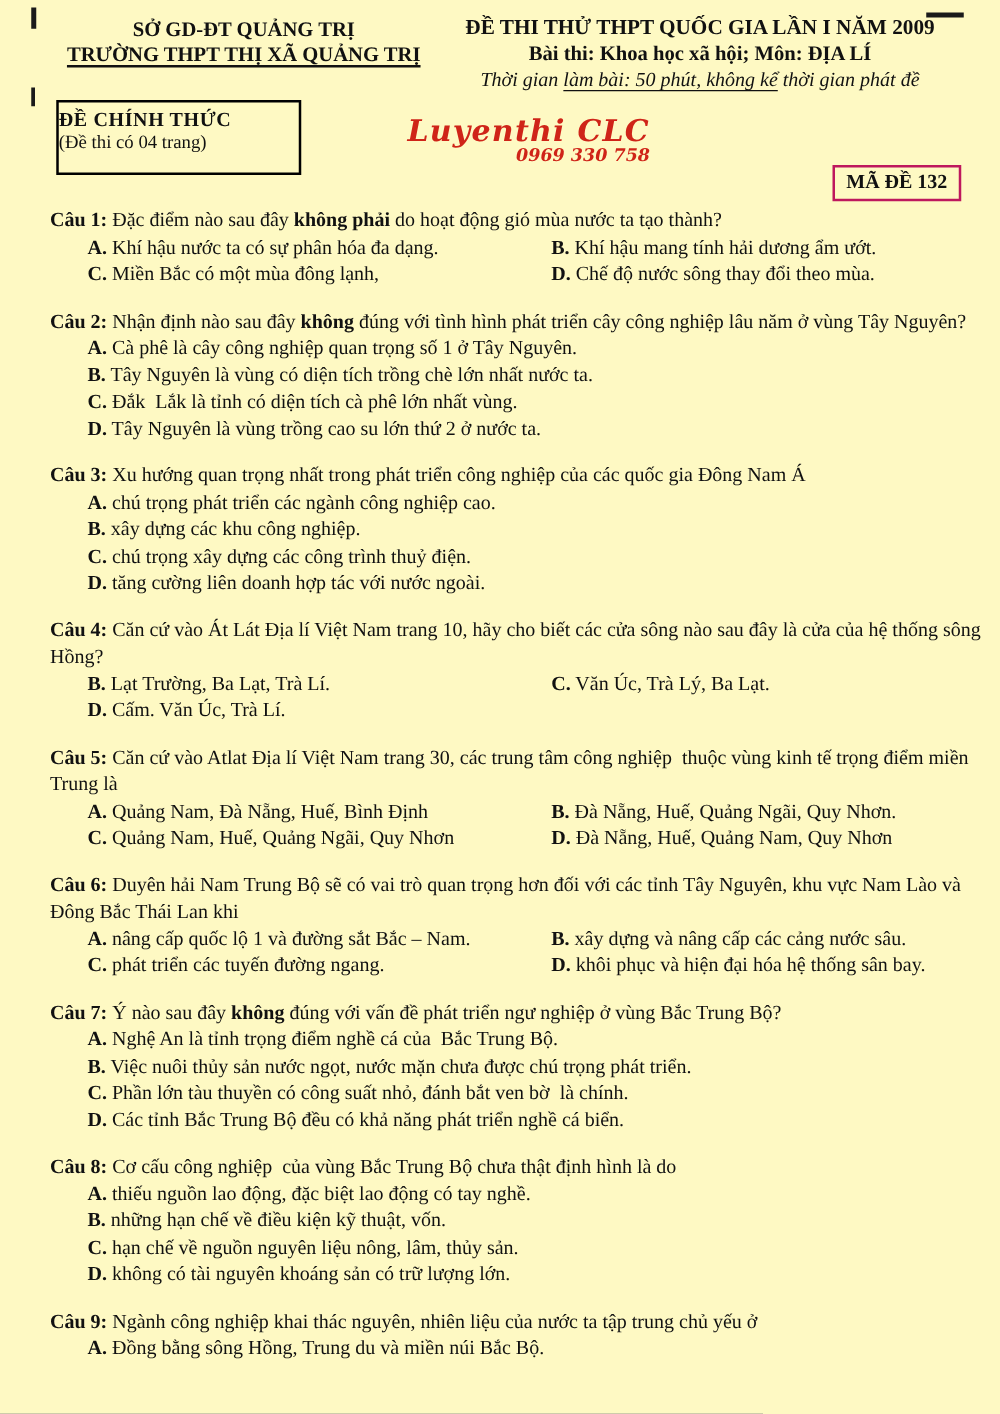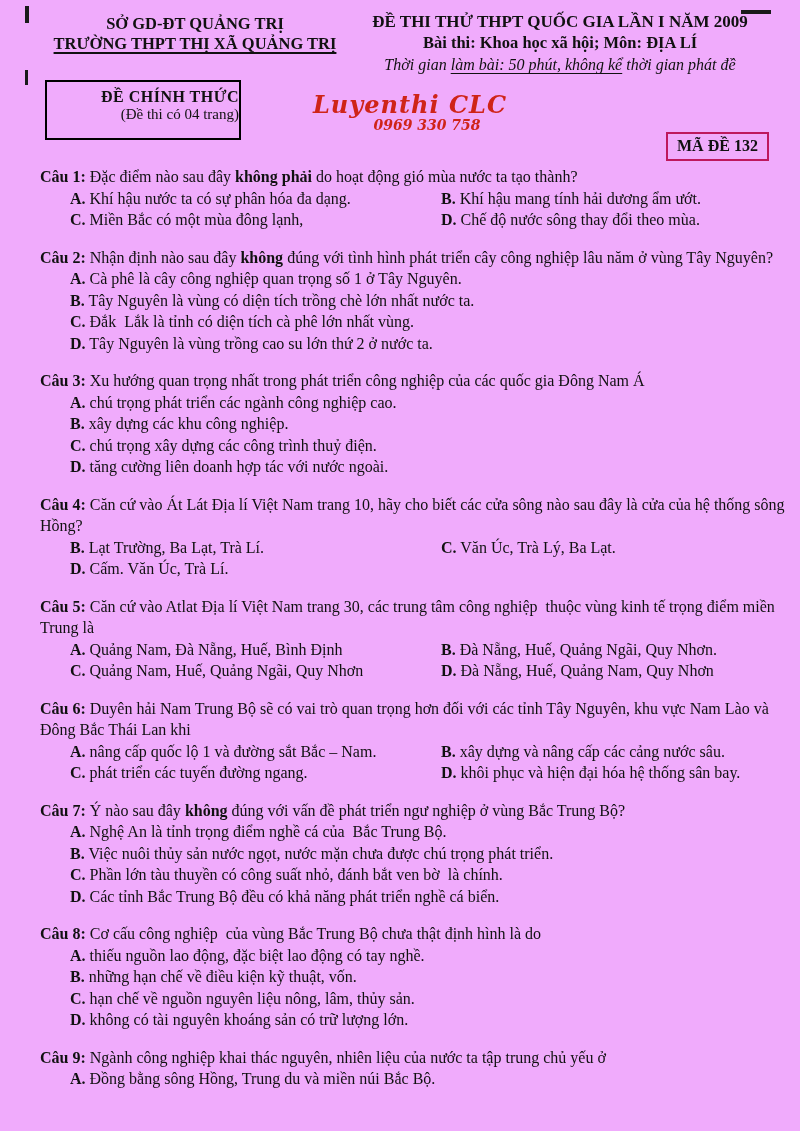--- a/index.html
+++ b/index.html
@@ -1,37 +1,37 @@
 <!DOCTYPE html>
 <html><head>
 <meta charset="utf-8">
 <style>
   html,body{margin:0;padding:0;background:#888;}
   .page{
-    position:relative;width:800px;height:1131px;background:#f0abfc;
+    position:relative;width:800px;height:1131px;background:#fef9c3;
     font-family:"Liberation Serif","DejaVu Serif",serif;
     color:#111;overflow:hidden;margin:0 auto;
   }
   
   .header{position:absolute;top:10px;left:0;width:100%;height:150px;}
   .hdr-left{position:absolute;left:0;top:4px;width:390px;text-align:center;}
   .hdr-left .l1{font-weight:bold;font-size:16.5px;}
   .hdr-left .l2{font-weight:bold;font-size:16.5px;text-decoration:underline;text-decoration-thickness:2px;text-underline-offset:3px;}
   .hdr-right{position:absolute;left:340px;top:2px;width:440px;text-align:center;}
   .hdr-right .t1{font-weight:bold;font-size:17px;}
   .hdr-right .t2{font-weight:bold;font-size:16.5px;margin-top:1px;}
   .hdr-right .t3{font-style:italic;font-size:16px;margin-top:3px;}
   .hdr-right .t3 u{text-underline-offset:3px;}
   .official-box{
     position:absolute;left:45px;top:70px;width:192px;height:50px;
-    border:2px solid #000;text-align:right;padding-top:6px;
+    border:2px solid #000;text-align:left;padding-top:6px;
   }
   .official-box .b1{font-weight:bold;font-size:16px;letter-spacing:.5px;}
   .official-box .b2{font-size:15px;}
-  .logo{position:absolute;left:300px;top:80px;width:220px;text-align:center;}
+  .logo{position:absolute;left:300px;top:80px;width:220px;text-align:right;}
   .logo .brand{font-family:"DejaVu Serif",serif;font-weight:bold;font-style:italic;font-size:24px;letter-spacing:1px;}
   .logo .phone{font-family:"DejaVu Serif",serif;font-weight:bold;font-style:italic;font-size:14px;margin-top:-2px;padding-left:34px;}
   .code-box{
     position:absolute;left:666px;top:122px;border:2px solid #be185d;
     font-weight:bold;font-size:16px;padding:3px 9px 4px 9px;white-space:nowrap;
   }
   
   .mark{position:absolute;background:#1a1a1a;}
   
   .questions{position:absolute;top:166px;left:40px;width:752px;font-size:16px;line-height:21.5px;}

